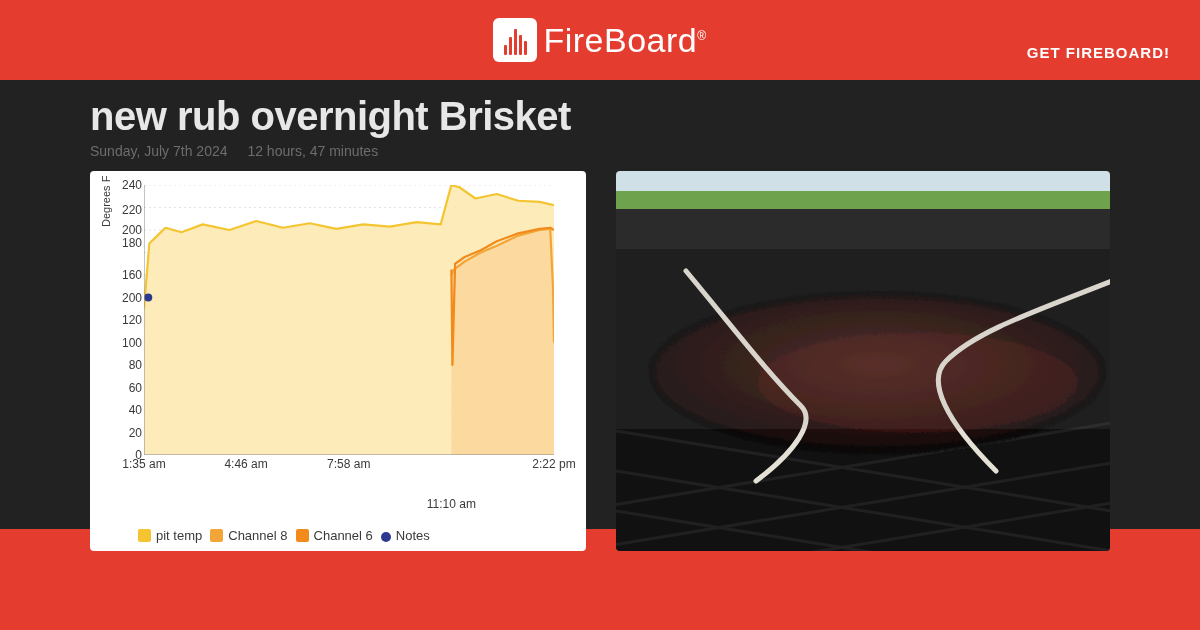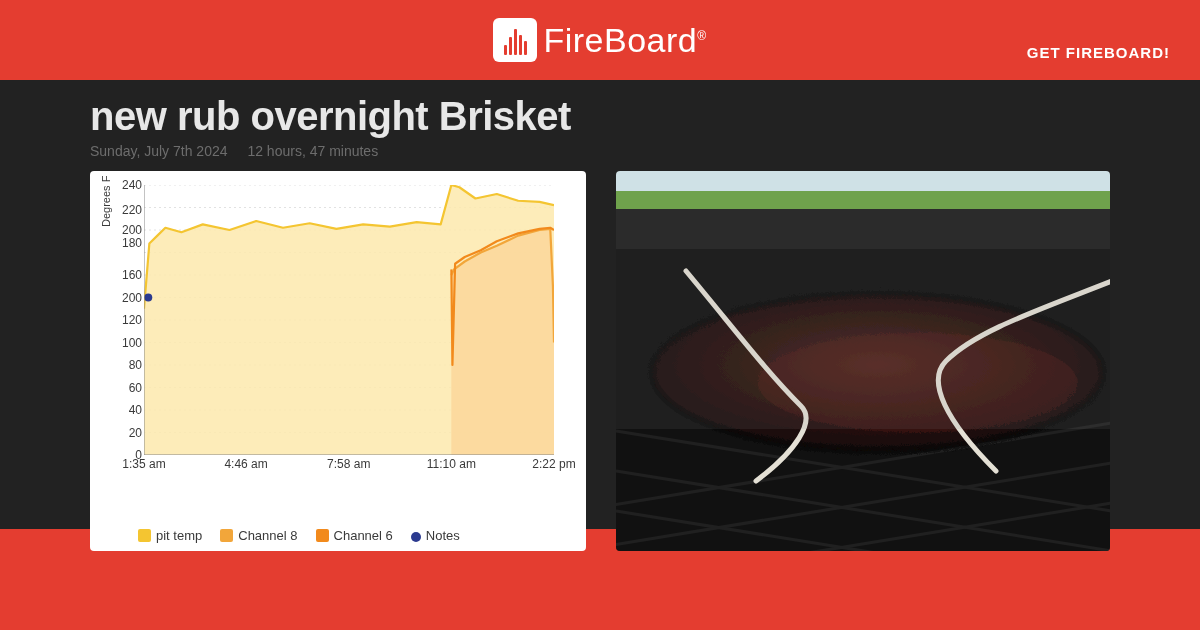--- a/index.html
+++ b/index.html
@@ -142,21 +142,21 @@
     top: 0;
     width: 410px;
     height: 270px;
   }
   .grid line { stroke: #e2e2e2; stroke-width: 1; stroke-dasharray: 2 3; }
   .legend {
     position: absolute;
     left: 48px;
     bottom: 8px;
     display: flex;
-    gap: 18px;
+    gap: 8px;
     align-items: center;
     font-size: 13px;
     color: #3a3a3a;
   }
   .legend .sw {
     display: inline-block;
     width: 13px;
     height: 13px;
     margin-right: 5px;
     vertical-align: -2px;
@@ -224,21 +224,21 @@
             <div style="top: 90px;">160</div>
             <div style="top: 58px;">180</div>
             <div style="top: 45px;">200</div>
             <div style="top: 25px;">220</div>
             <div style="top: 0px;">240</div>
           </div>
         <div class="x-ticks" id="xticks">
             <div style="left: 0px;">1:35 am</div>
             <div style="left: 102.099px;">4:46 am</div>
             <div style="left: 204.733px;">7:58 am</div>
-            <div style="left: 307.366px;">11:10 am</div>
+            <div style="left: 307.366px; margin-top: 40px;">11:10 am</div>
             <div style="left: 410px;">2:22 pm</div>
           </div>
         <svg class="plot" id="plot" viewBox="0 0 410 270" preserveAspectRatio="none">
             <g class="grid">
               <line x1="0" x2="410" y1="270" y2="270"></line>
               <line x1="0" x2="410" y1="247.5" y2="247.5"></line>
               <line x1="0" x2="410" y1="225" y2="225"></line>
               <line x1="0" x2="410" y1="202.5" y2="202.5"></line>
               <line x1="0" x2="410" y1="180" y2="180"></line>
               <line x1="0" x2="410" y1="157.5" y2="157.5"></line>

